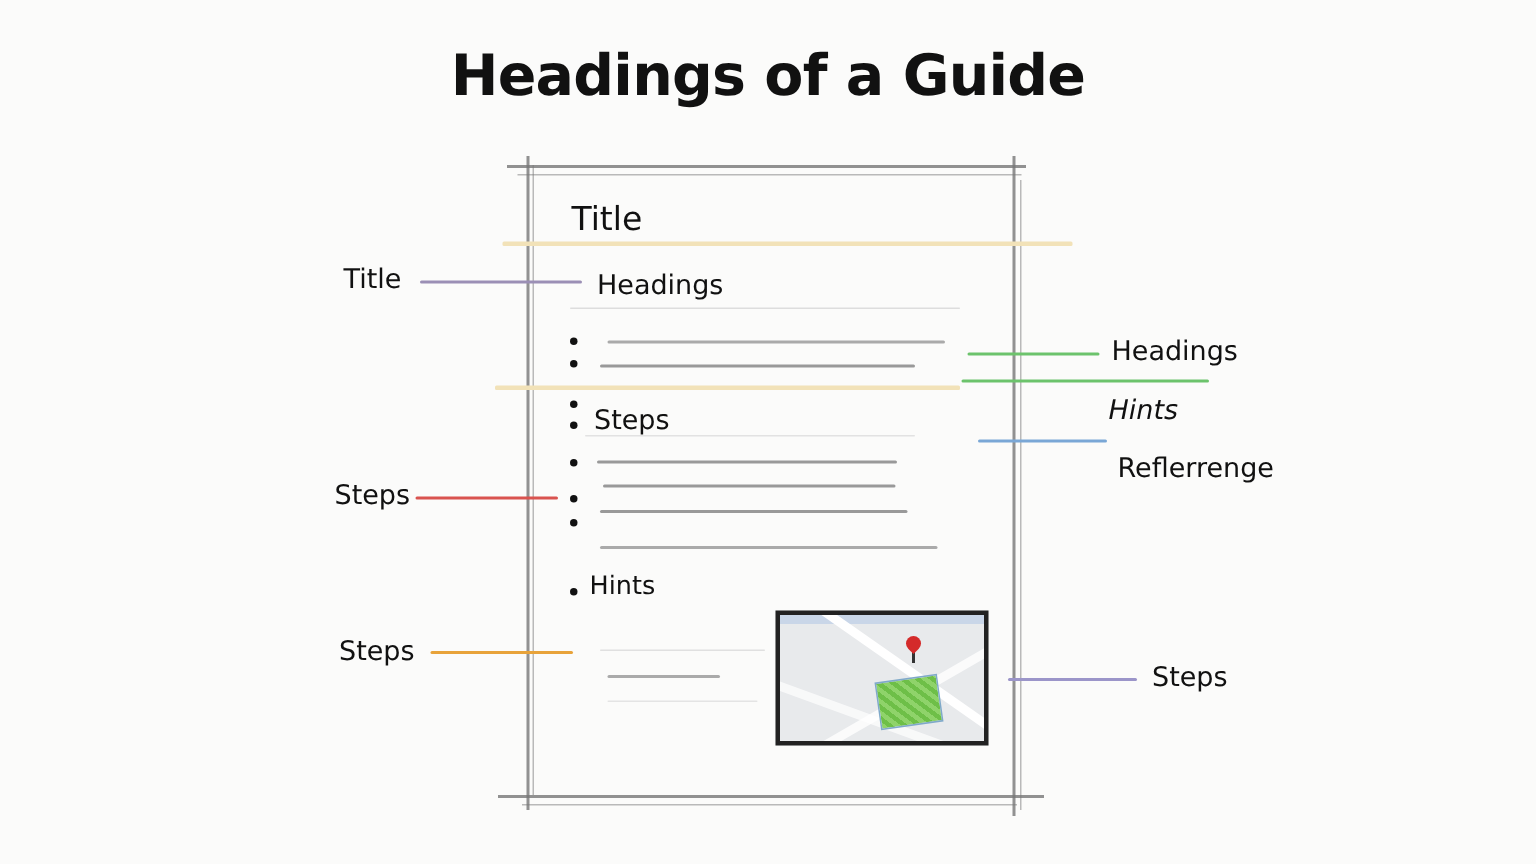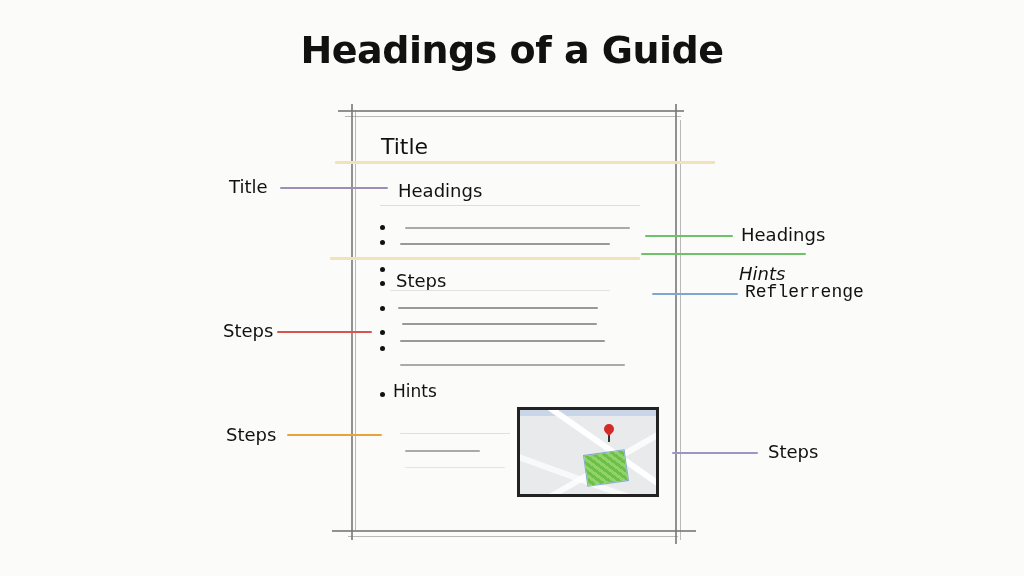--- a/index.html
+++ b/index.html
@@ -101,17 +101,17 @@
 <div class="line" style="left:277px;top:331px;width:95px;background:#d9534f;"></div>
 
 <div class="abs hand" style="left:226px;top:424px;">Steps</div>
 <div class="line" style="left:287px;top:434px;width:95px;background:#e8a33a;"></div>
 
 <div class="abs hand" style="left:741px;top:224px;">Headings</div>
 <div class="line" style="left:645px;top:235px;width:88px;background:#6cc36c;"></div>
 <div class="line" style="left:641px;top:253px;width:165px;background:#6cc36c;"></div>
 
 <div class="abs hand" style="left:739px;top:263px;font-style:italic;">Hints</div>
-<div class="abs hand" style="left:745px;top:282px;font-family:Liberation Mono, monospace;">Reflerrenge</div>
+<div class="abs hand" style="left:745px;top:302px;">Reflerrenge</div>
 <div class="line" style="left:652px;top:293px;width:86px;background:#7aa7d6;"></div>
 
 <div class="abs hand" style="left:768px;top:441px;">Steps</div>
 <div class="line" style="left:672px;top:452px;width:86px;background:#9b95c9;"></div>
 
 </body></html>

